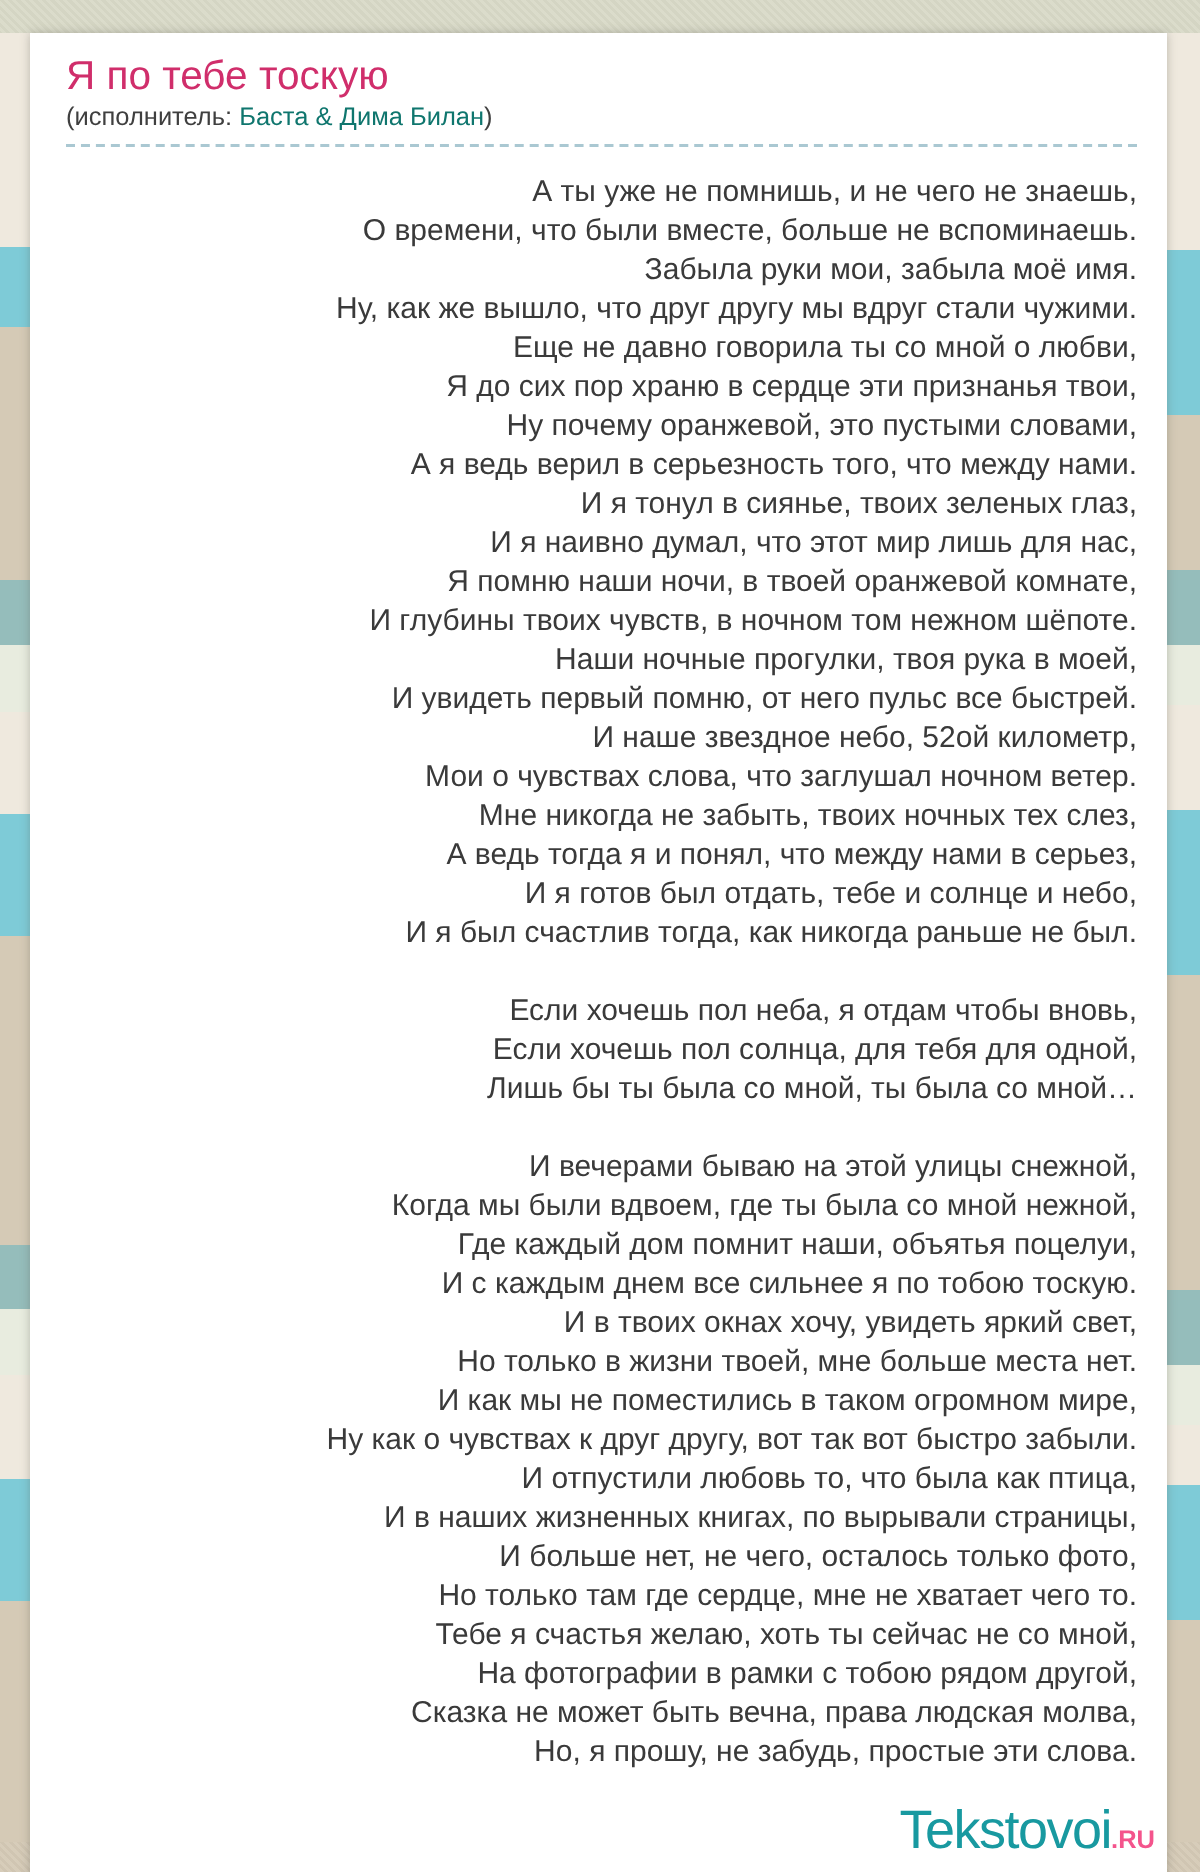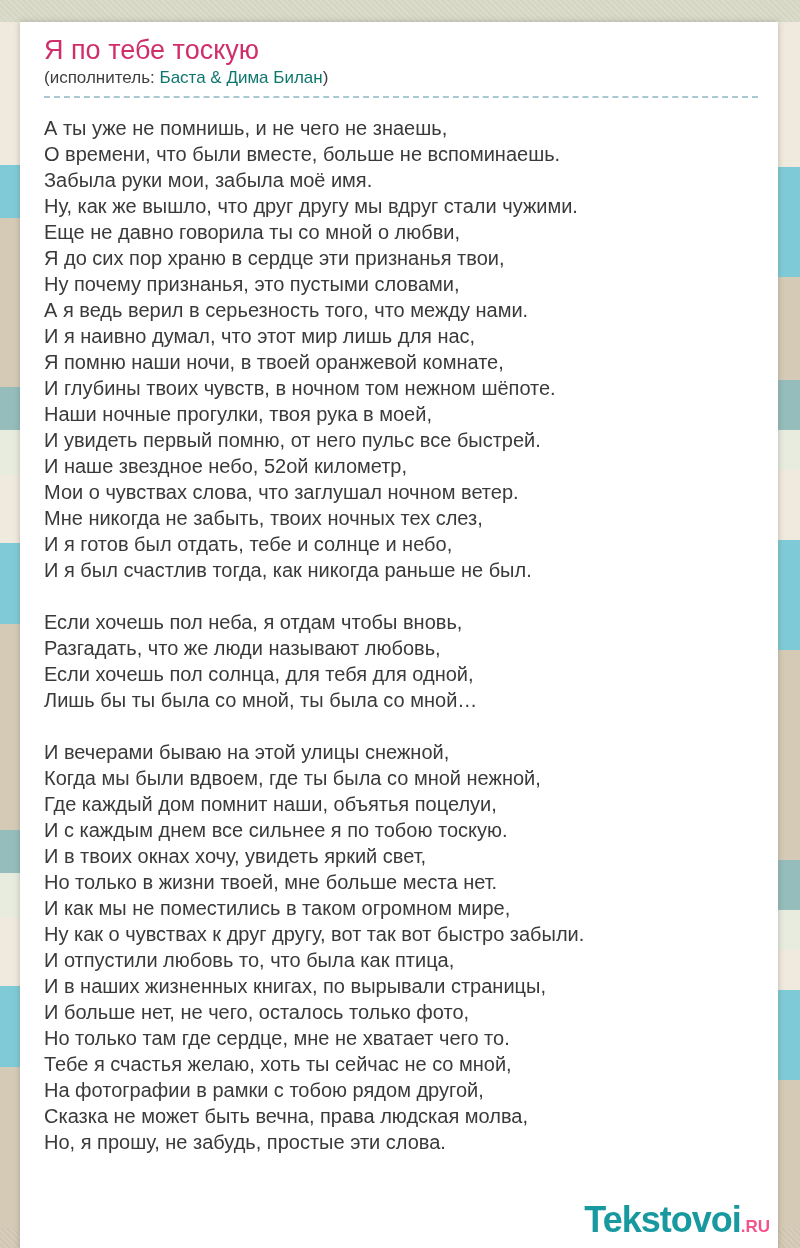--- a/index.html
+++ b/index.html
@@ -62,30 +62,30 @@
   h1.song-title{
     margin:0;font-size:27px;line-height:32px;font-weight:normal;
     color:#d02e6b;letter-spacing:0;
   }
   .artist-line{
     margin-top:2px;font-size:17px;line-height:20px;color:#3f3f3f;
     padding-bottom:8px;border-bottom:2px dashed #aac8d2;
   }
   .artist-link{color:#0f766e;text-decoration:none;cursor:pointer;}
   .lyrics{
-    margin-top:17px;font-size:20px;line-height:26px;color:#3a3a3a;
+    margin-top:17px;font-size:20px;line-height:26px;color:#3a3a3a;text-align:right;
   }
   .stanza{margin:0 0 26px 0;}
   .lyric-line{white-space:pre;}
   .logo{
     position:absolute;right:8px;bottom:2px;text-align:right;line-height:1;
     cursor:pointer;
   }
   .logo-main{
-    font-size:36px;font-weight:bold;color:#1899a0;letter-spacing:-1px;margin-left:48px;
+    font-size:36px;font-weight:normal;color:#1899a0;letter-spacing:-1px;margin-left:48px;
   }
   .logo-tld{
     font-size:17px;font-weight:bold;color:#f4548c;letter-spacing:0;
   }
   .logo-tagline{
     font-size:12px;font-weight:bold;color:#f4548c;letter-spacing:1px;
     margin-top:15px;margin-right:28px;
   }
 </style>
 </head>
@@ -102,36 +102,37 @@
   <div class="artist-line"><span>(исполнитель: </span><a class="artist-link">Баста &amp; Дима Билан</a><span>)</span></div>
 
   <div class="lyrics" id="lyrics-container">
       <div class="stanza">
         <div class="lyric-line">А ты уже не помнишь, и не чего не знаешь,</div>
         <div class="lyric-line">О времени, что были вместе, больше не вспоминаешь.</div>
         <div class="lyric-line">Забыла руки мои, забыла моё имя.</div>
         <div class="lyric-line">Ну, как же вышло, что друг другу мы вдруг стали чужими.</div>
         <div class="lyric-line">Еще не давно говорила ты со мной о любви,</div>
         <div class="lyric-line">Я до сих пор храню в сердце эти признанья твои,</div>
-        <div class="lyric-line">Ну почему признанья, это пустыми словами,</div>
+        <div class="lyric-line">Ну почему оранжевой, это пустыми словами,</div>
         <div class="lyric-line">А я ведь верил в серьезность того, что между нами.</div>
+        <div class="lyric-line">И я тонул в сиянье, твоих зеленых глаз,</div>
         <div class="lyric-line">И я наивно думал, что этот мир лишь для нас,</div>
         <div class="lyric-line">Я помню наши ночи, в твоей оранжевой комнате,</div>
         <div class="lyric-line">И глубины твоих чувств, в ночном том нежном шёпоте.</div>
         <div class="lyric-line">Наши ночные прогулки, твоя рука в моей,</div>
         <div class="lyric-line">И увидеть первый помню, от него пульс все быстрей.</div>
         <div class="lyric-line">И наше звездное небо, 52ой километр,</div>
         <div class="lyric-line">Мои о чувствах слова, что заглушал ночном ветер.</div>
         <div class="lyric-line">Мне никогда не забыть, твоих ночных тех слез,</div>
+        <div class="lyric-line">А ведь тогда я и понял, что между нами в серьез,</div>
         <div class="lyric-line">И я готов был отдать, тебе и солнце и небо,</div>
         <div class="lyric-line">И я был счастлив тогда, как никогда раньше не был.</div>
       </div>
       <div class="stanza">
         <div class="lyric-line">Если хочешь пол неба, я отдам чтобы вновь,</div>
-        <div class="lyric-line">Разгадать, что же люди называют любовь,</div>
         <div class="lyric-line">Если хочешь пол солнца, для тебя для одной,</div>
         <div class="lyric-line">Лишь бы ты была со мной, ты была со мной…</div>
       </div>
       <div class="stanza">
         <div class="lyric-line">И вечерами бываю на этой улицы снежной,</div>
         <div class="lyric-line">Когда мы были вдвоем, где ты была со мной нежной,</div>
         <div class="lyric-line">Где каждый дом помнит наши, объятья поцелуи,</div>
         <div class="lyric-line">И с каждым днем все сильнее я по тобою тоскую.</div>
         <div class="lyric-line">И в твоих окнах хочу, увидеть яркий свет,</div>
         <div class="lyric-line">Но только в жизни твоей, мне больше места нет.</div>

